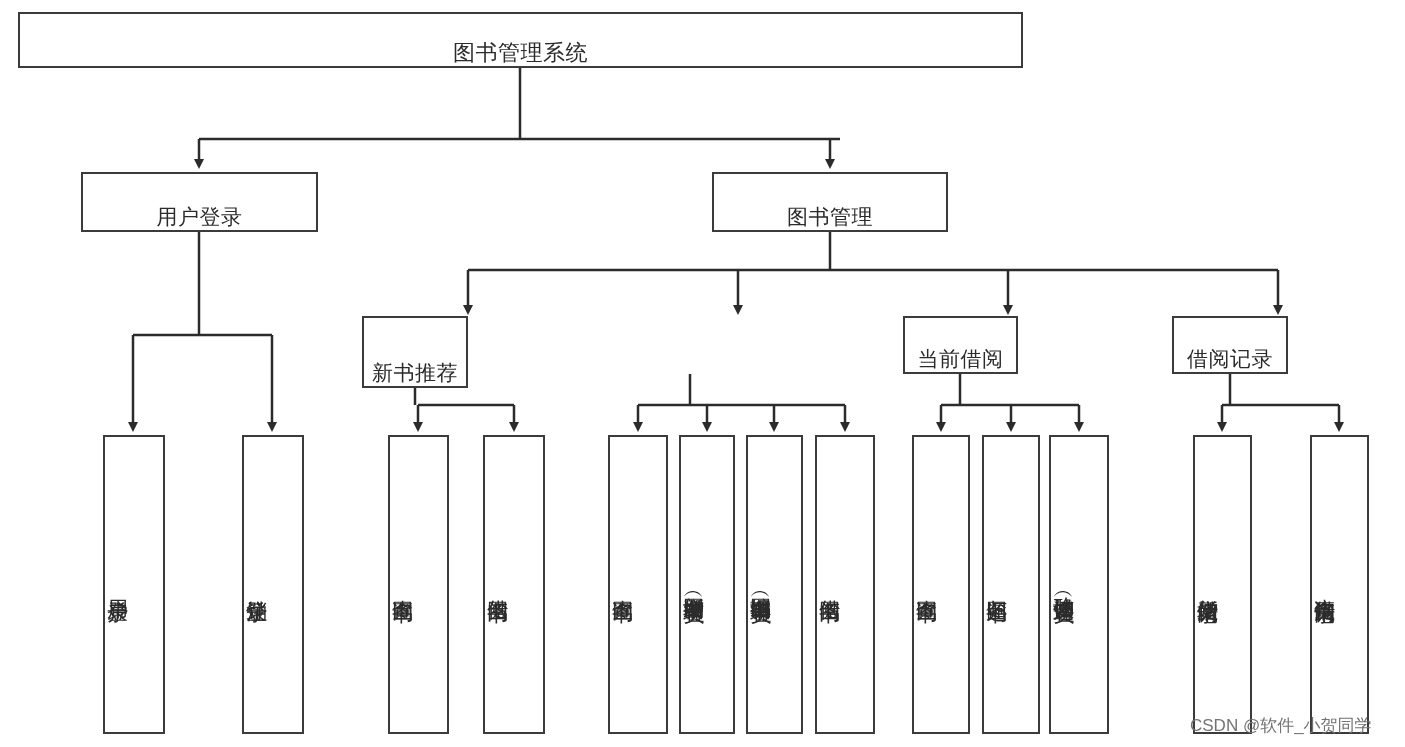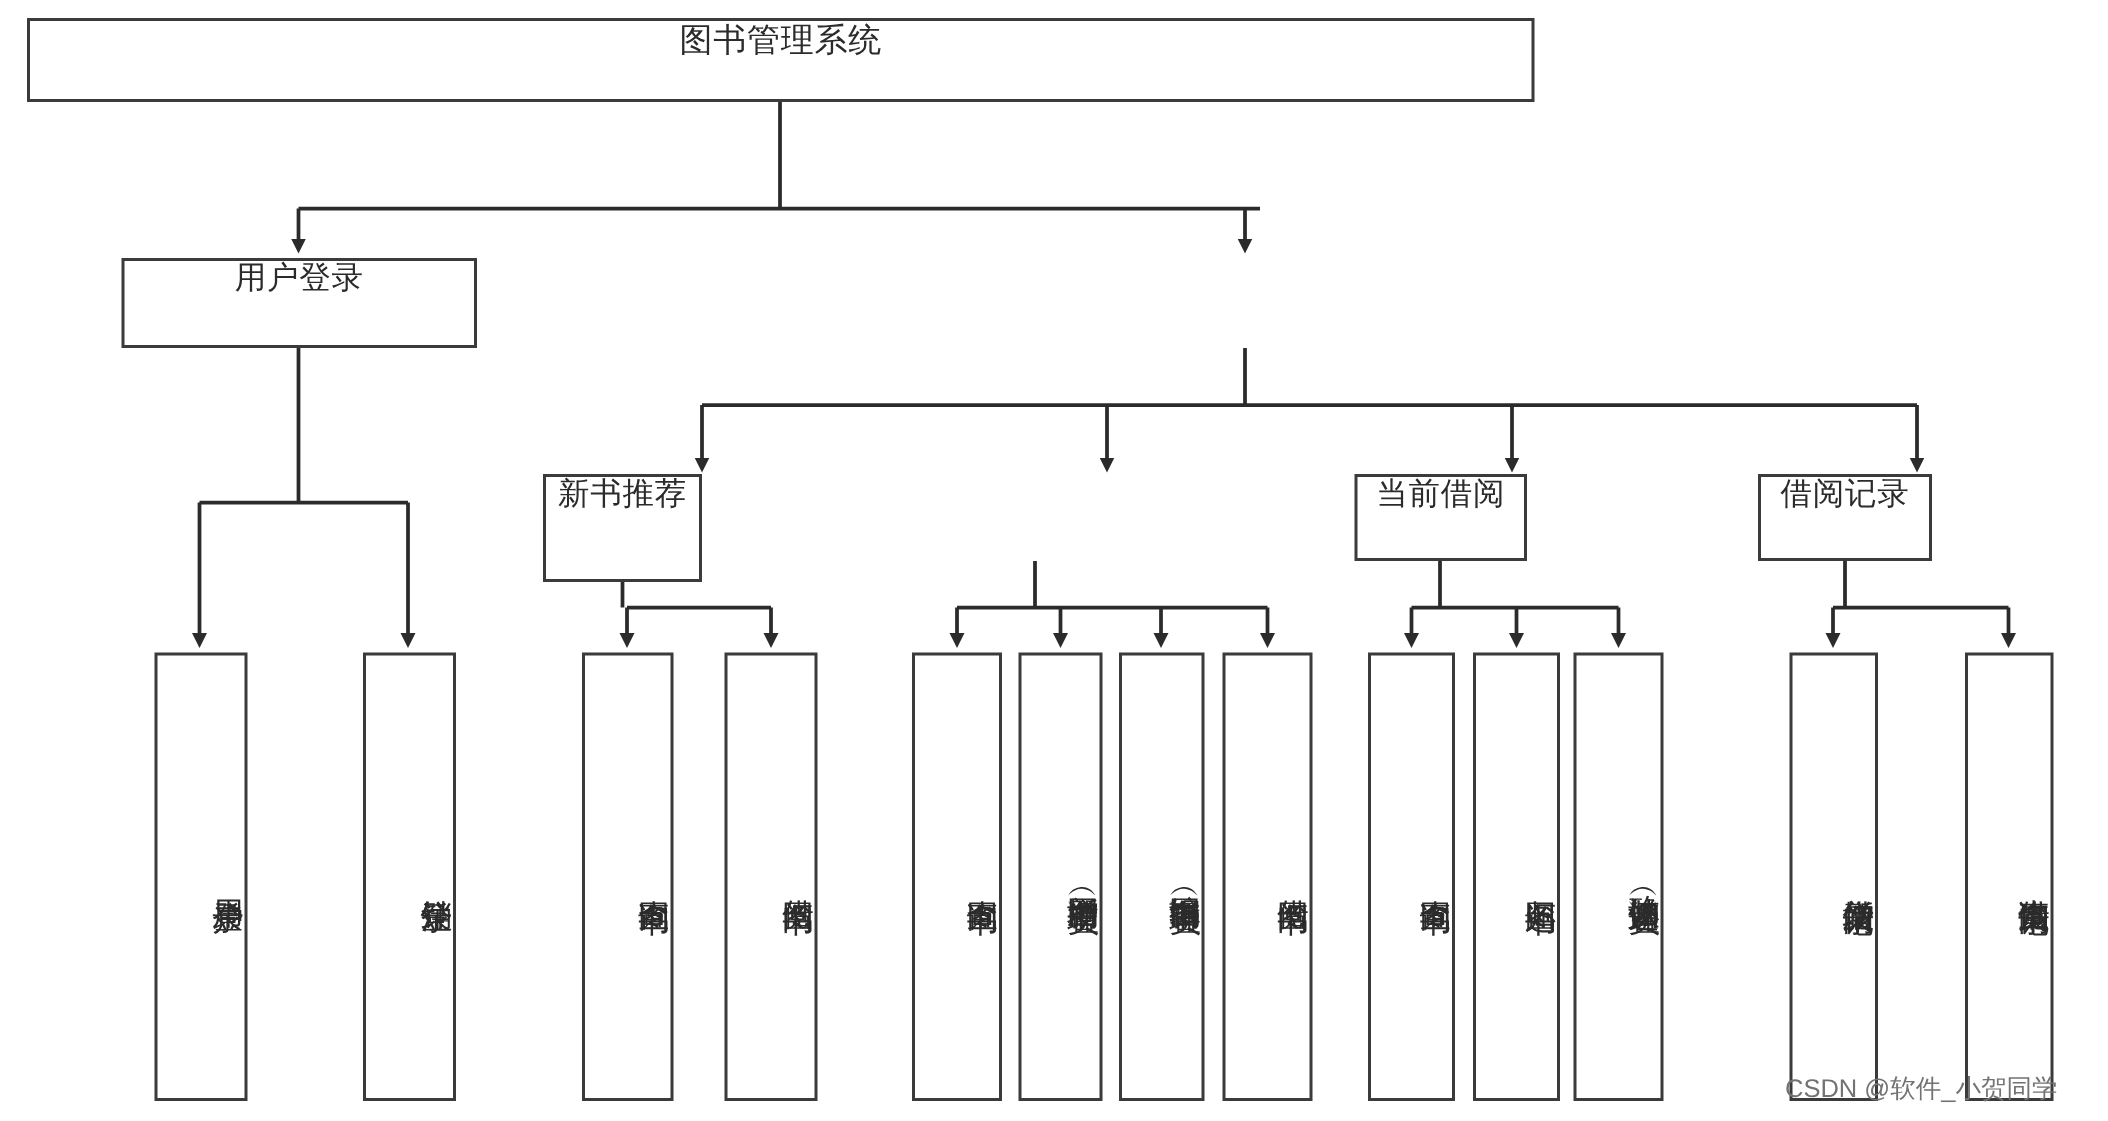--- a/index.html
+++ b/index.html
@@ -23,21 +23,21 @@
     top: 0;
     width: 1405px;
     height: 747px;
   }
   .node {
     position: absolute;
     box-sizing: border-box;
     background: #ffffff;
     border: 2px solid #3b3b3b;
     display: flex;
-    align-items: flex-start;
+    align-items: flex-end;
     justify-content: center;
     color: #2b2b2b;
     line-height: 1.18;
   }
   .node.horiz {
     font-size: 21px;
     letter-spacing: 0.5px;
   }
   .node.vert {
     font-size: 21px;
@@ -123,20 +123,23 @@
   </svg>
 
   <div class="node horiz root" style="left:18px; top:12px; width:1005px; height:56px;">
     <span class="node-label">图书管理系统</span>
   </div>
 
   <div class="node horiz" style="left:81px; top:172px; width:237px; height:60px;">
     <span class="node-label">用户登录</span>
   </div>
 
+  <div class="node horiz" style="left:712px; top:172px; width:236px; height:60px;">
+    <span class="node-label">图书管理</span>
+  </div>
 
   <div class="node horiz" style="left:362px; top:316px; width:106px; height:72px;">
     <span class="node-label">新书推荐</span>
   </div>
 
 
   <div class="node horiz" style="left:903px; top:316px; width:115px; height:58px;">
     <span class="node-label">当前借阅</span>
   </div>
 

